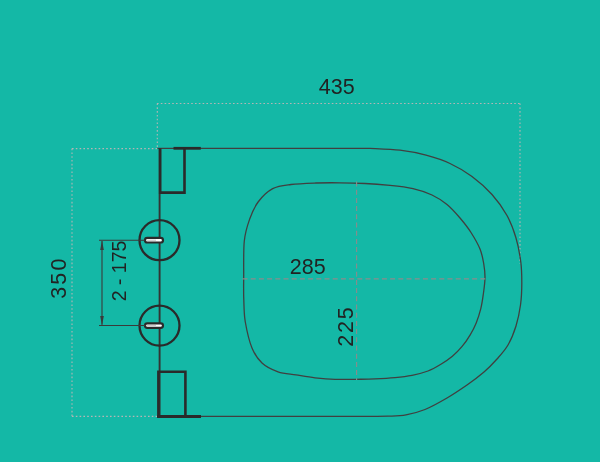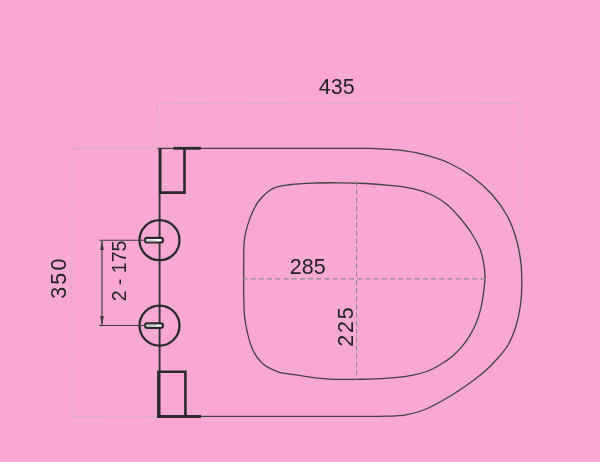--- a/index.html
+++ b/index.html
@@ -1,16 +1,16 @@
 <!DOCTYPE html>
 <html><head>
 <meta charset="utf-8">
 <style>
   html,body{margin:0;padding:0;background:#ffffff;}
-  #wrap{width:600px;height:462px;position:relative;background:#f9a8d4;overflow:hidden;}
+  #wrap{width:600px;height:462px;position:relative;background:#14b8a6;overflow:hidden;}
   svg{display:block;}
   text{font-family:"Liberation Sans",sans-serif;fill:#222222;}
 </style>
 </head>
 <body>
 <div id="wrap">
 <svg width="600" height="462" viewBox="0 0 600 462">
 
   <g stroke="#b5b5b5" stroke-width="1.1" fill="none" stroke-dasharray="1.6 2.2">
     <line x1="157" y1="103.5" x2="520" y2="103.5"></line>

